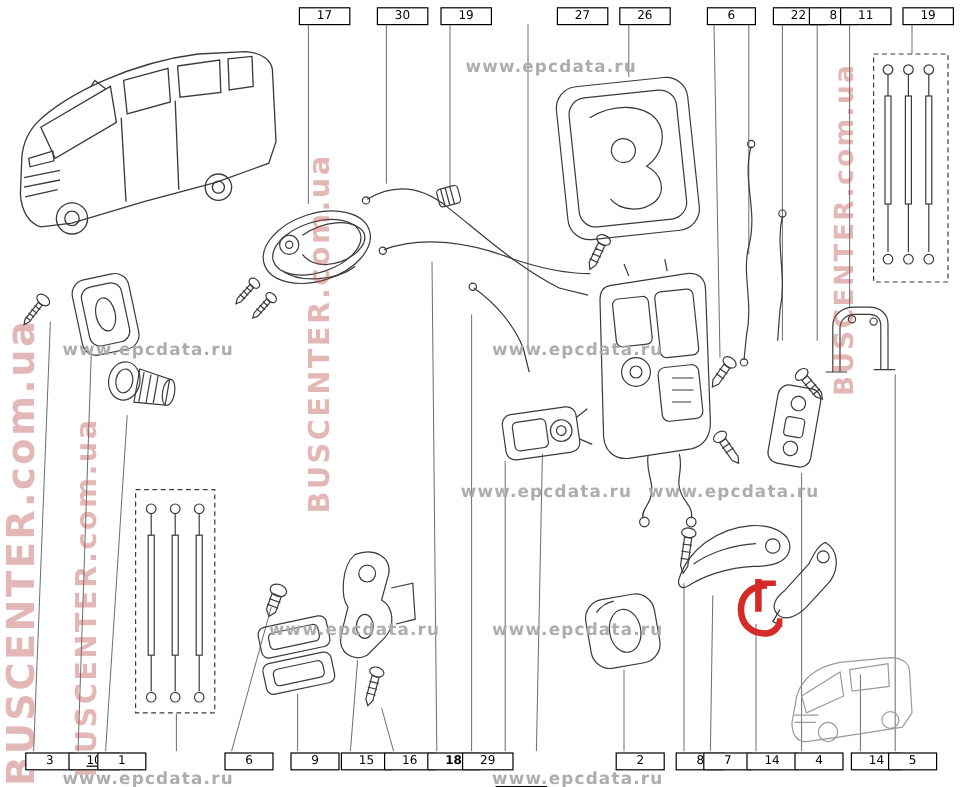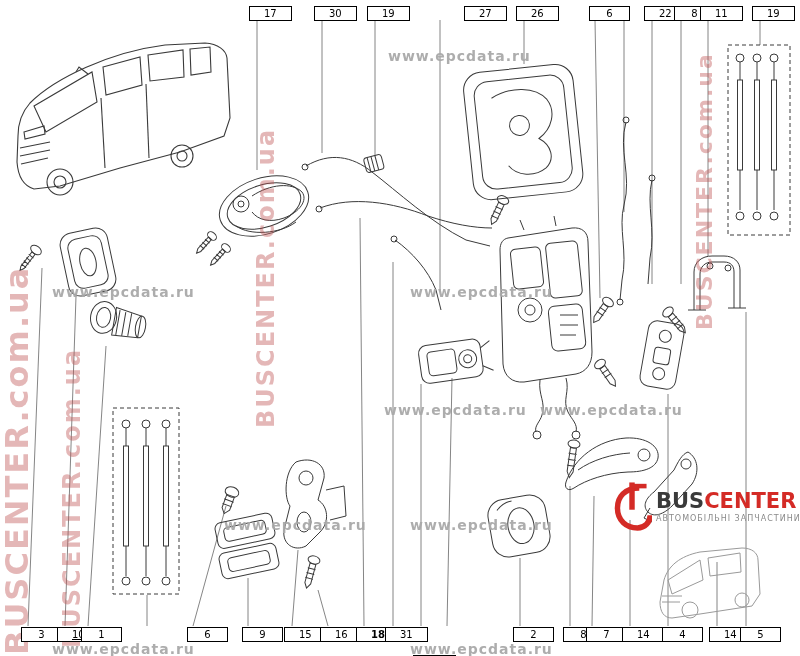--- a/index.html
+++ b/index.html
@@ -342,38 +342,34 @@
 
   <div class="callout" style="left:21px;top:627px;">3</div>
   <div class="callout" style="left:57px;top:627px;text-decoration:underline;">10</div>
   <div class="callout" style="left:81px;top:627px;">1</div>
   <div class="callout" style="left:139px;top:642px;margin-top:34px;">25</div>
   <div class="callout" style="left:187px;top:627px;">6</div>
   <div class="callout" style="left:242px;top:627px;">9</div>
   <div class="callout" style="left:284px;top:627px;">15</div>
   <div class="callout" style="left:320px;top:627px;">16</div>
   <div class="callout" style="left:356px;top:627px;font-weight:bold;">18</div>
-  <div class="callout" style="left:385px;top:627px;">31</div>
+  <div class="callout" style="left:385px;top:627px;">29</div>
   <div class="callout" style="left:413px;top:627px;margin-top:28px;">13</div>
   <div class="callout" style="left:439px;top:660px;">12</div>
   <div class="callout" style="left:513px;top:627px;">2</div>
   <div class="callout" style="left:563px;top:627px;">8</div>
   <div class="callout" style="left:586px;top:627px;">7</div>
   <div class="callout" style="left:622px;top:627px;">14</div>
   <div class="callout" style="left:662px;top:627px;">4</div>
   <div class="callout" style="left:709px;top:627px;">14</div>
   <div class="callout" style="left:740px;top:627px;">5</div>
 
   <div class="logo">
     <span class="logo-mark">
       <svg width="40" height="54" viewBox="0 0 44 58">
         <path d="M30,8 C14,8 6,18 6,30 C6,44 16,52 28,52 C36,52 42,46 42,38" fill="none" stroke="#d42b26" stroke-width="6"></path>
         <path d="M22,2 L22,32" fill="none" stroke="#d42b26" stroke-width="6"></path>
         <path d="M22,6 L38,6" fill="none" stroke="#d42b26" stroke-width="5"></path>
       </svg>
     </span>
-    <span class="logo-textcol">
-      <span class="logo-line"><span class="logo-bus">BUS</span><span class="logo-center">CENTER</span></span>
-      <span class="logo-tagline">АВТОМОБІЛЬНІ ЗАПЧАСТИНИ</span>
-    </span>
   </div>
 
 </div>
 
 </body></html>

